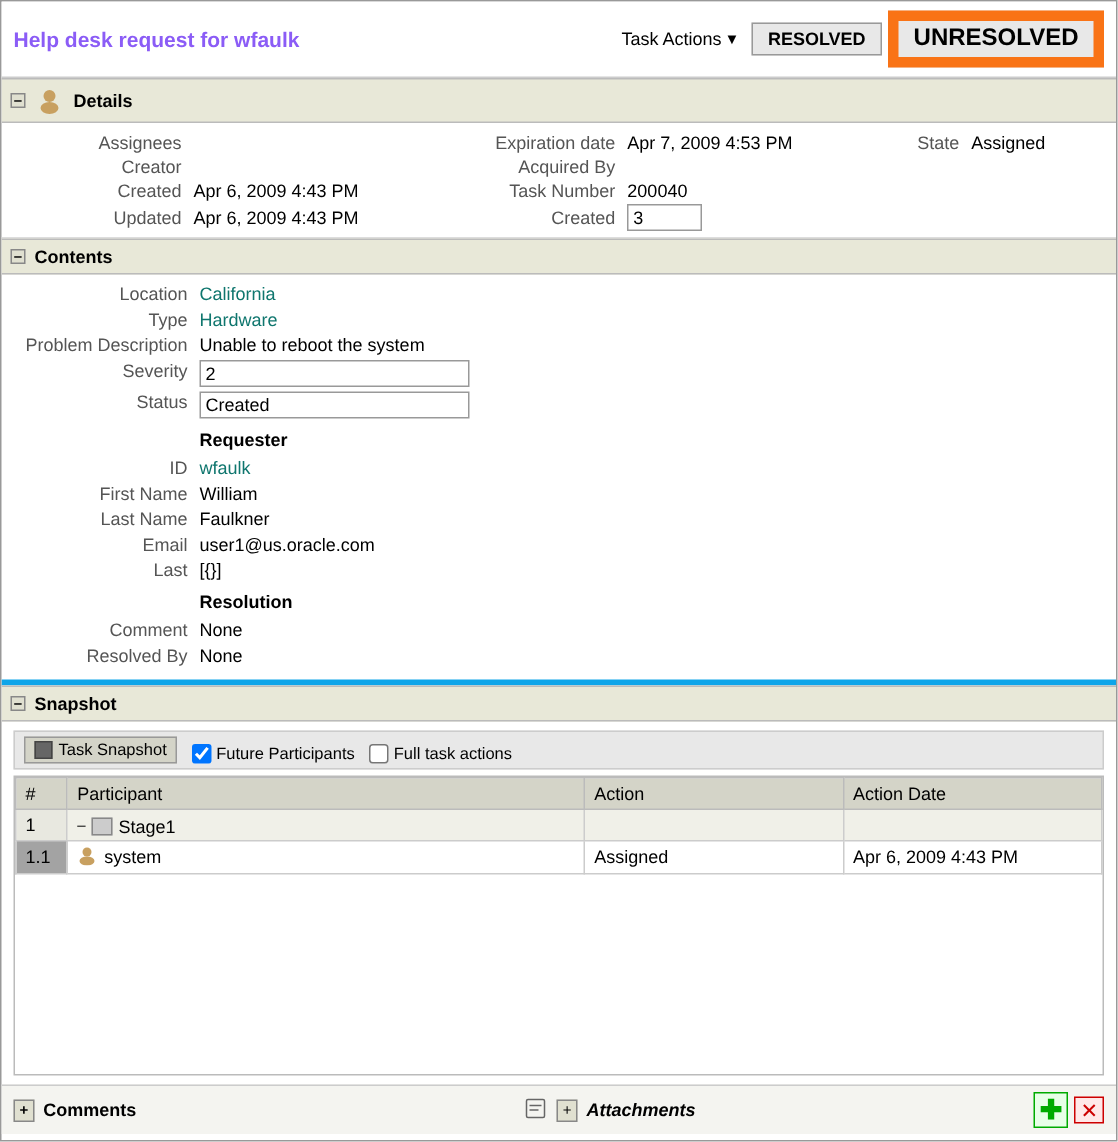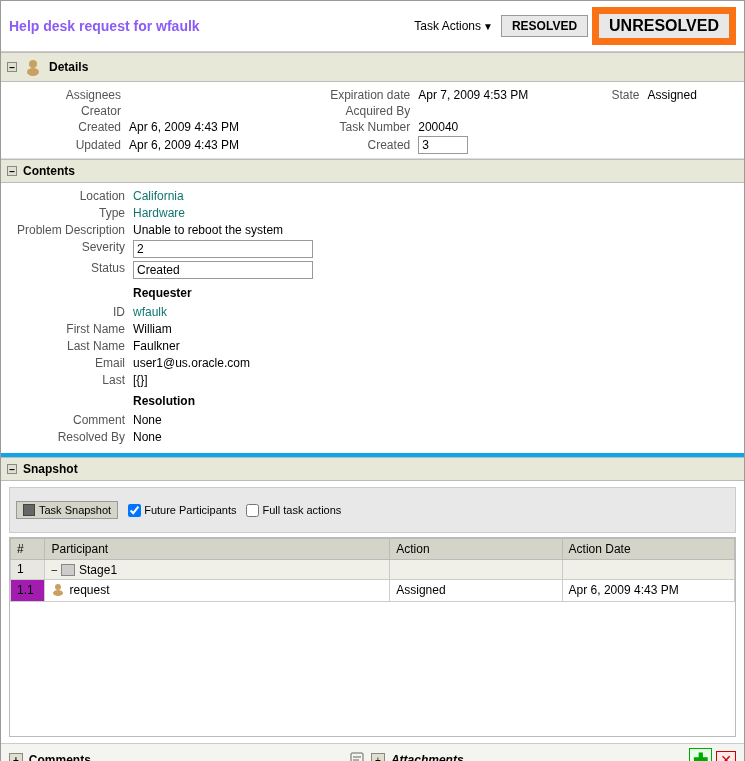--- a/index.html
+++ b/index.html
@@ -143,25 +143,25 @@
       margin: 4px 0 2px 0;
     }
 
     
     .history-section {
       padding: 6px 8px;
       flex: 1;
     }
     .history-toolbar {
       display: flex;
-      align-items: center;
+      align-items: flex-end;
       gap: 10px;
       background: #e8e8e8;
       border: 1px solid #ccc;
-      padding: 13px 6px;
+      padding: 3px 6px;
       margin-bottom: 4px;
     }
     .history-toolbar-btn {
       display: flex;
       align-items: center;
       gap: 4px;
       font-size: 11px;
       cursor: pointer;
       background: #d4d4c8;
       border: 1px solid #999;
@@ -184,21 +184,21 @@
       border: 1px solid #bbb;
       padding: 3px 6px;
       text-align: left;
       font-weight: normal;
     }
     .history-table td {
       border: 1px solid #ccc;
       padding: 2px 6px;
     }
     .history-table .row-num { background: #e8e8e0; width: 30px; }
-    .history-table .row-sub { background: #a21caf; width: 30px; }
+    .history-table .row-sub { background: #a3a3a3; width: 30px; }
     .history-container {
       border: 1px solid #bbb;
       min-height: 200px;
     }
 
     
     .stage-row td { background: #f0f0e8; }
 
     
     .footer {
@@ -423,21 +423,21 @@
         <tr>
           <td class="row-sub">1.1</td>
           <td>
             <span style="display:inline-flex;align-items:center;gap:4px;">
               <span>
                 <svg width="14" height="14" viewBox="0 0 14 14" xmlns="http://www.w3.org/2000/svg">
                   <circle cx="7" cy="5" r="3" fill="#c8a060"></circle>
                   <ellipse cx="7" cy="11" rx="5" ry="3" fill="#c8a060"></ellipse>
                 </svg>
               </span>
-              <span>request</span>
+              <span>system</span>
             </span>
           </td>
           <td>Assigned</td>
           <td>Apr 6, 2009 4:43 PM</td>
         </tr>
       </tbody>
     </table>
   </div>
 </div>
 

